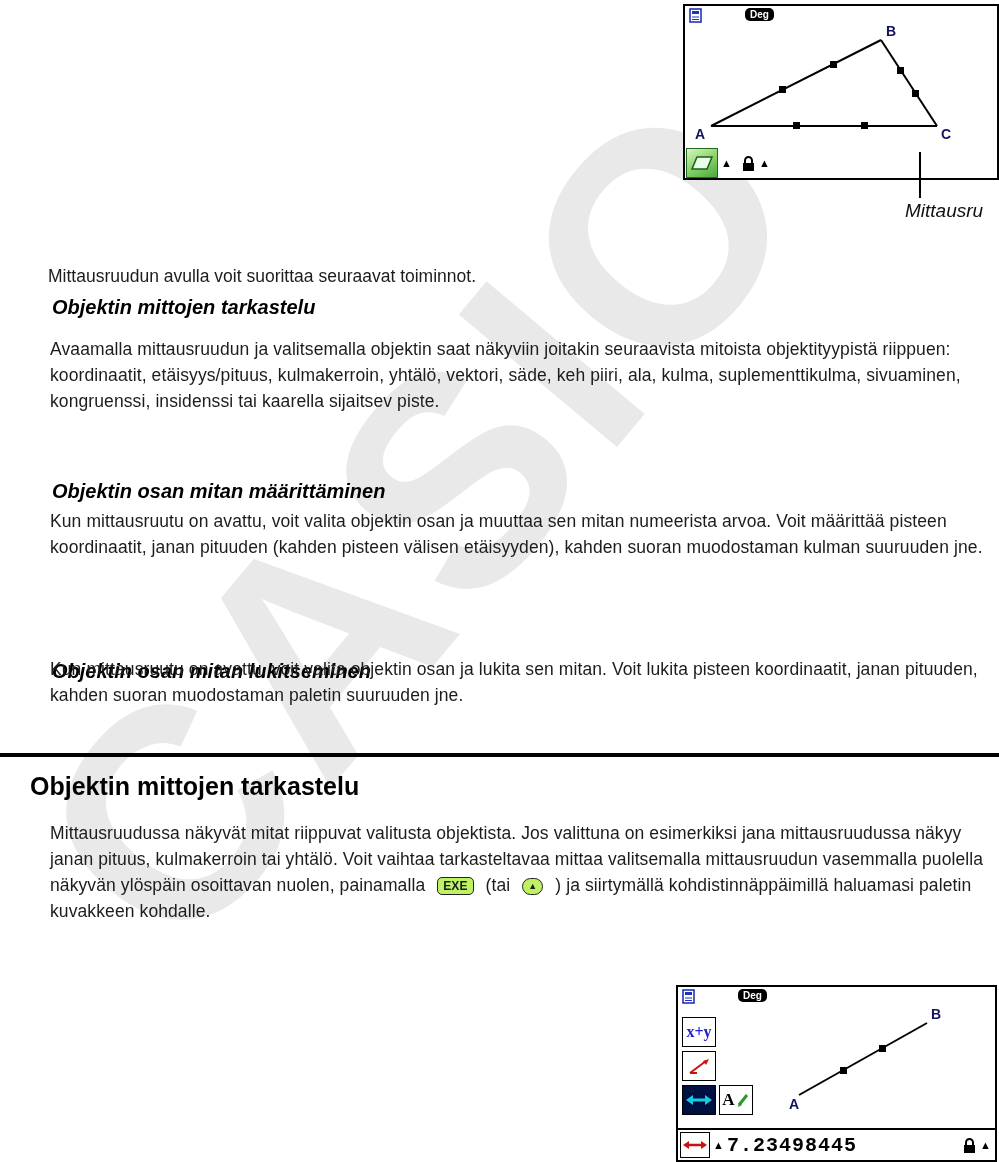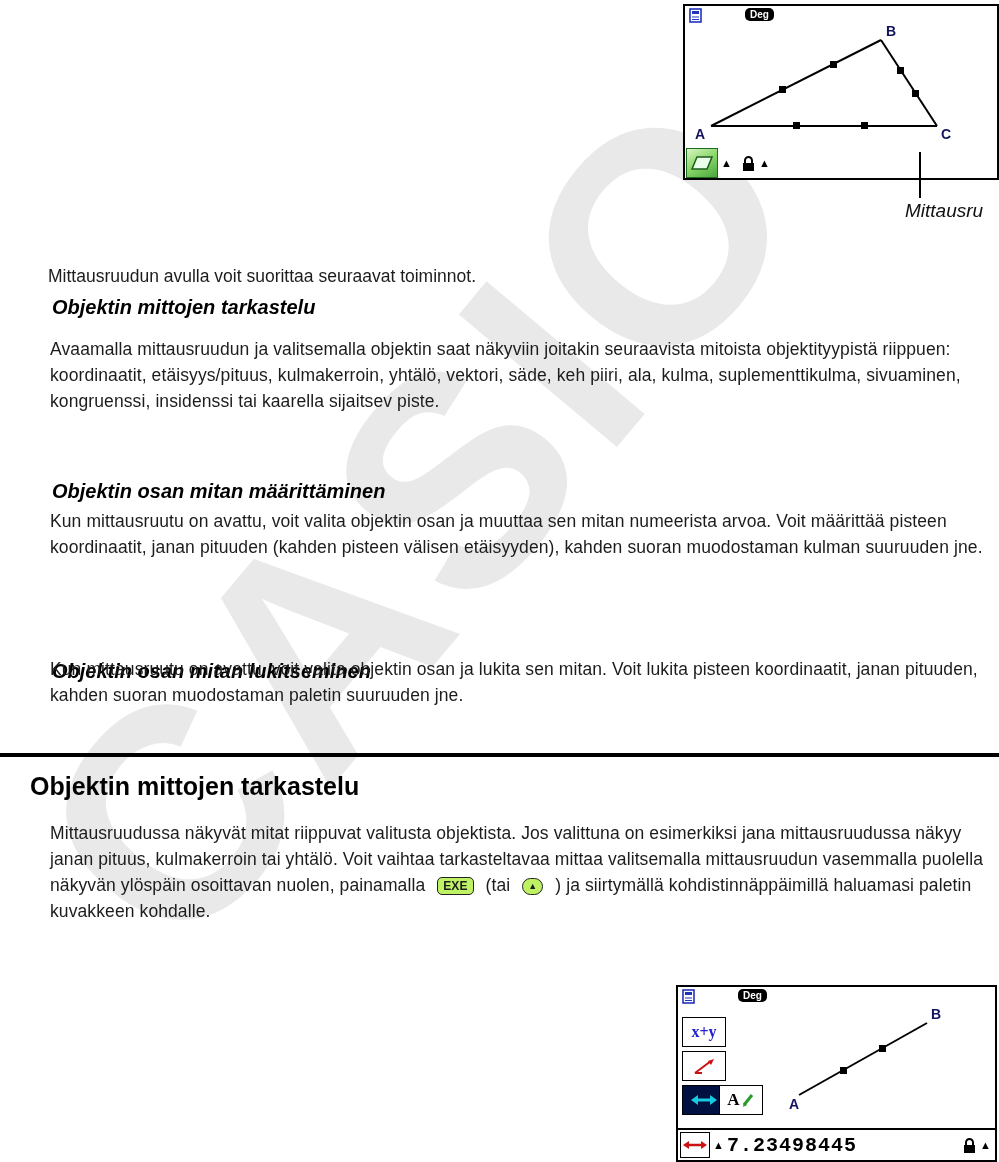--- a/index.html
+++ b/index.html
@@ -56,21 +56,21 @@
     display:flex;align-items:center;padding-left:5px;
     font-family:"DejaVu Sans Mono", monospace;font-weight:bold;font-size:20px;letter-spacing:1px;
   }
   .value-plain{
     color:#000;height:26px;flex:0 0 auto;display:flex;align-items:center;
     font-family:Liberation Mono, monospace;font-weight:bold;font-size:20px;letter-spacing:1px;
   }
   .lock-btn{flex:0 0 auto;margin-left:6px;display:flex;align-items:center;}
   .spacer{flex:1;}
   .palette-btn{
-    position:absolute;width:44px;height:30px;border:1.5px solid #000;background:#fff;
+    position:absolute;width:34px;height:30px;border:1.5px solid #000;background:#fff;
     display:flex;align-items:center;justify-content:center;box-sizing:border-box;
   }
   .btn-xy{left:4px;top:30px;color:#2222cc;font-weight:bold;font-size:16px;font-family:"Liberation Serif",serif;}
   .btn-slope{left:4px;top:64px;}
   .btn-move{left:4px;top:98px;background:#001040;}
   .btn-text{left:41px;top:98px;position:absolute;}
   .btn-text .glyphA{font-weight:bold;font-size:17px;color:#000;font-family:"Liberation Serif",serif;}
   .bottombar{
     position:absolute;left:0;right:0;bottom:0;height:30px;border-top:2px solid #000;
     display:flex;align-items:center;background:#fff;z-index:2;

